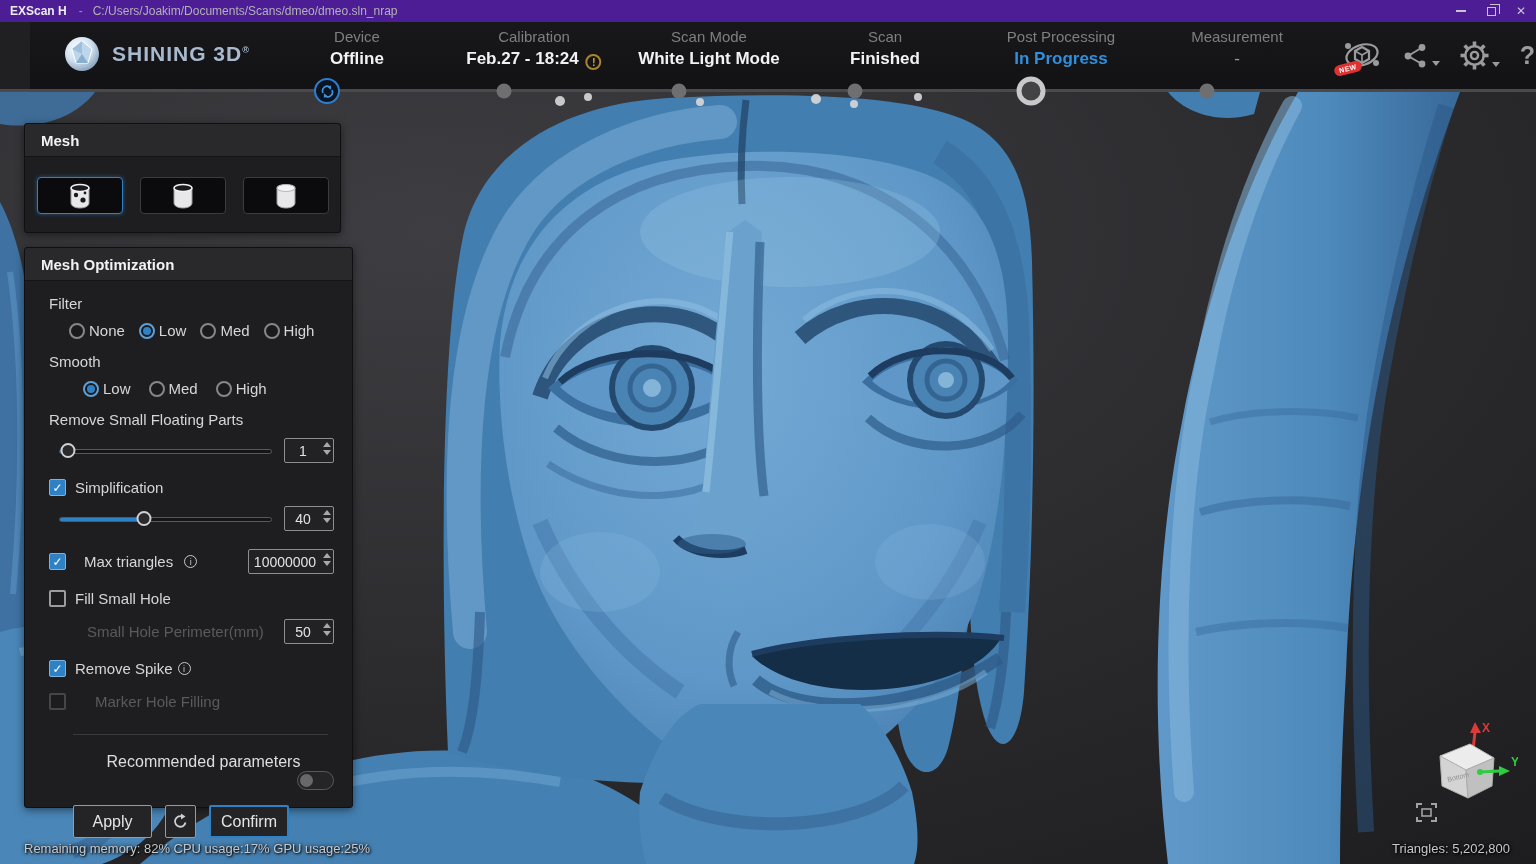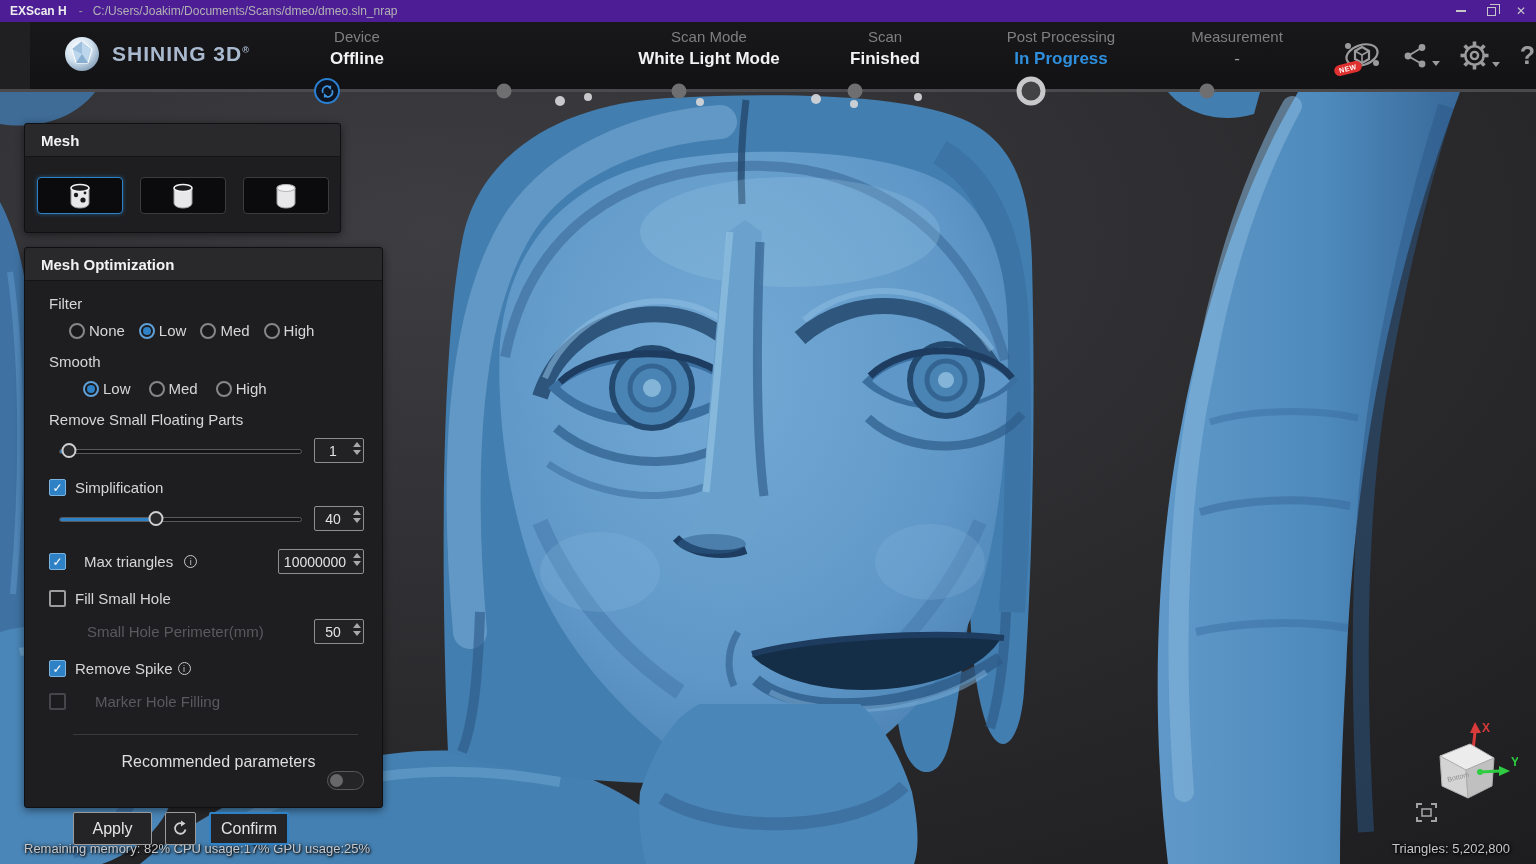--- a/index.html
+++ b/index.html
@@ -63,21 +63,21 @@
   .panel { position:absolute; background:#1e1e20; border:1px solid #101012; border-radius:3px; z-index:40;
            box-shadow:0 2px 8px rgba(0,0,0,.5); }
   .panel-header { height:33px; background:#29292b; border-bottom:1px solid #141416; border-radius:3px 3px 0 0;
                   display:flex; align-items:center; padding-left:16px; font-size:15px; font-weight:bold; color:#f2f2f4; }
   .mesh-panel { left:24px; top:123px; width:317px; height:110px; }
   .mesh-btn-row { display:flex; gap:17px; padding:20px 10px 0 12px; }
   .mesh-btn { width:86px; height:37px; background:#0b0b0d; border:1px solid #3c3c3e; border-radius:4px;
               display:flex; align-items:center; justify-content:center; cursor:default; }
   .mesh-btn.selected { border:1px solid #2f81c6; box-shadow:0 0 4px rgba(47,129,198,.55); }
 
-  .opt-panel { left:24px; top:247px; width:359px; height:561px; }
+  .opt-panel { left:24px; top:247px; width:329px; height:561px; }
   .sec-label { font-size:15px; color:#d6d6d8; margin:14px 0 0 24px; }
   .radio-row { display:flex; gap:14px; margin:10px 0 0 44px; }
   .radio-row.smooth { margin-left:58px; gap:18px; }
   .radio-item { display:flex; align-items:center; gap:4px; font-size:15px; color:#d6d6d8; cursor:default; }
   .radio { width:16px; height:16px; border-radius:50%; border:2px solid #87878a; background:#1a1a1c; }
   .radio.on { border:2px solid #5f9fd8; background:#1a1a1c; position:relative; }
   .radio.on::after { content:""; position:absolute; left:2px; top:2px; width:8px; height:8px; border-radius:50%; background:#2f81c6; }
 
   .slider-row { display:flex; align-items:center; gap:12px; margin:10px 18px 0 34px; }
   .slider { position:relative; flex:1; height:16px; }
@@ -106,21 +106,21 @@
   .ml-auto { margin-left:auto; }
   .max-row { margin:18px 18px 0 24px; }
   .peri-row { margin:12px 18px 0 42px; font-size:15px; color:#595a5e; }
   .disabled-label { color:#595a5e;margin-left:20px; }
 
   .divider { border-top:1px solid #3a3a3c; margin:24px 24px 0 48px; }
   .reco-row { display:flex; align-items:center; margin:18px 18px 0 48px; font-size:16px; color:#dededf;flex-direction:column; }
   .toggle { width:37px; height:19px; border-radius:10px; background:#252527; border:1px solid #58585a; position:relative; }
   .toggle .tknob { position:absolute; left:2px; top:2px; width:13px; height:13px; border-radius:50%; background:#68686b; }
 
-  .btn-row { display:flex; align-items:center; gap:13px; margin:22px 0 0 48px; }
+  .btn-row { display:flex; align-items:center; gap:13px; margin:15px 0 0 48px; }
   .btn { height:33px; background:#242426; border:1px solid #9a9a9c; border-radius:2px; color:#e4e4e6;
          font-size:16px; display:flex; align-items:center; justify-content:center; cursor:default;
          font-family:"Liberation Sans",sans-serif; }
   .btn-apply { width:79px; }
   .btn-refresh { width:31px; }
   .btn-confirm { width:80px; border:2px solid #2f81c6; }
 </style>
 </head>
 <body>
 
@@ -155,20 +155,24 @@
         <polygon points="18,5 28,13 24,27 12,27 8,13" fill="#bcd6ec" stroke="#ffffff" stroke-width="1"></polygon>
         <polygon points="18,5 18,18 8,13" fill="#9dbfdc"></polygon>
         <polygon points="18,18 24,27 12,27" fill="#88aed0"></polygon>
       </svg>
       <span class="logo-text"><span>SHINING 3D</span><sup class="logo-reg">®</sup></span>
     </div>
 
     <div class="step" style="left:327px;">
       <div class="step-label">Device</div>
       <div class="step-value">Offline</div>
+    </div>
+    <div class="step" style="left:504px;">
+      <div class="step-label">Calibration</div>
+      <div class="step-value"><span>Feb.27 - 18:24</span><span class="warn-badge">!</span></div>
     </div>
     <div class="step" style="left:679px;">
       <div class="step-label">Scan Mode</div>
       <div class="step-value">White Light Mode</div>
     </div>
     <div class="step" style="left:855px;">
       <div class="step-label">Scan</div>
       <div class="step-value">Finished</div>
     </div>
     <div class="step" style="left:1031px;">

